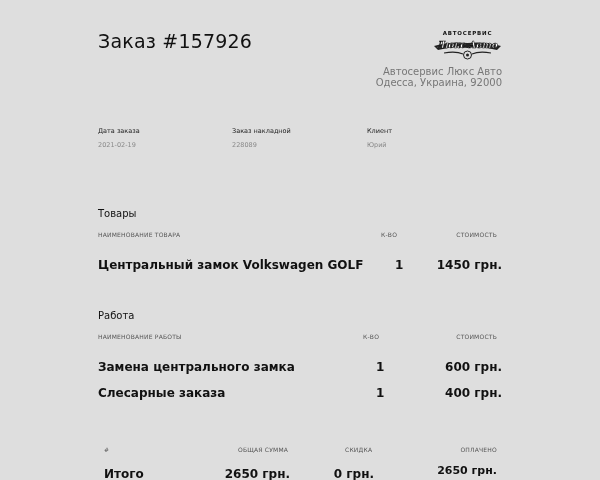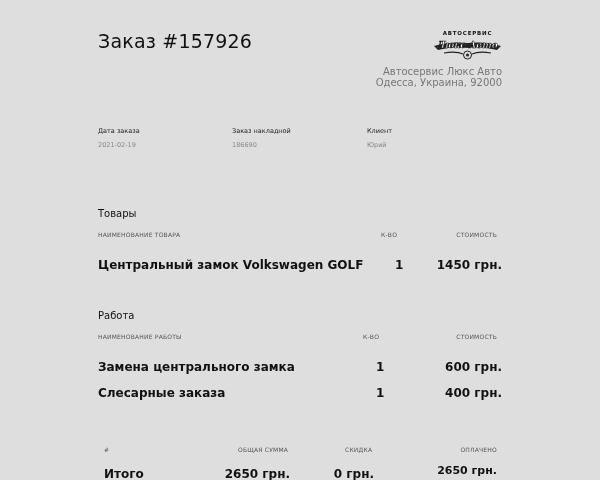--- a/index.html
+++ b/index.html
@@ -48,21 +48,21 @@
   </div>
 
   <div class="abs addr">
     <div>Автосервис Люкс Авто</div>
     <div>Одесса, Украина, 92000</div>
   </div>
 
   <div class="abs meta-label" style="left:98px">Дата заказа</div>
   <div class="abs meta-value" style="left:98px">2021-02-19</div>
   <div class="abs meta-label" style="left:232px">Заказ накладной</div>
-  <div class="abs meta-value" style="left:232px">186690</div>
+  <div class="abs meta-value" style="left:232px">228089</div>
   <div class="abs meta-label" style="left:367px">Клиент</div>
   <div class="abs meta-value" style="left:367px">Юрий</div>
 
   <div class="abs section-title" style="top:208px">Товары</div>
   <div class="abs col-head" style="left:98px; top:231px">НАИМЕНОВАНИЕ ТОВАРА</div>
   <div class="abs col-head" style="left:381px; top:231px">К-ВО</div>
   <div class="abs col-head right" style="right:103px; top:231px">СТОИМОСТЬ</div>
 
   <div>
     <div class="abs cell" style="left:98px; top:258px">Центральный замок Volkswagen GOLF</div>

